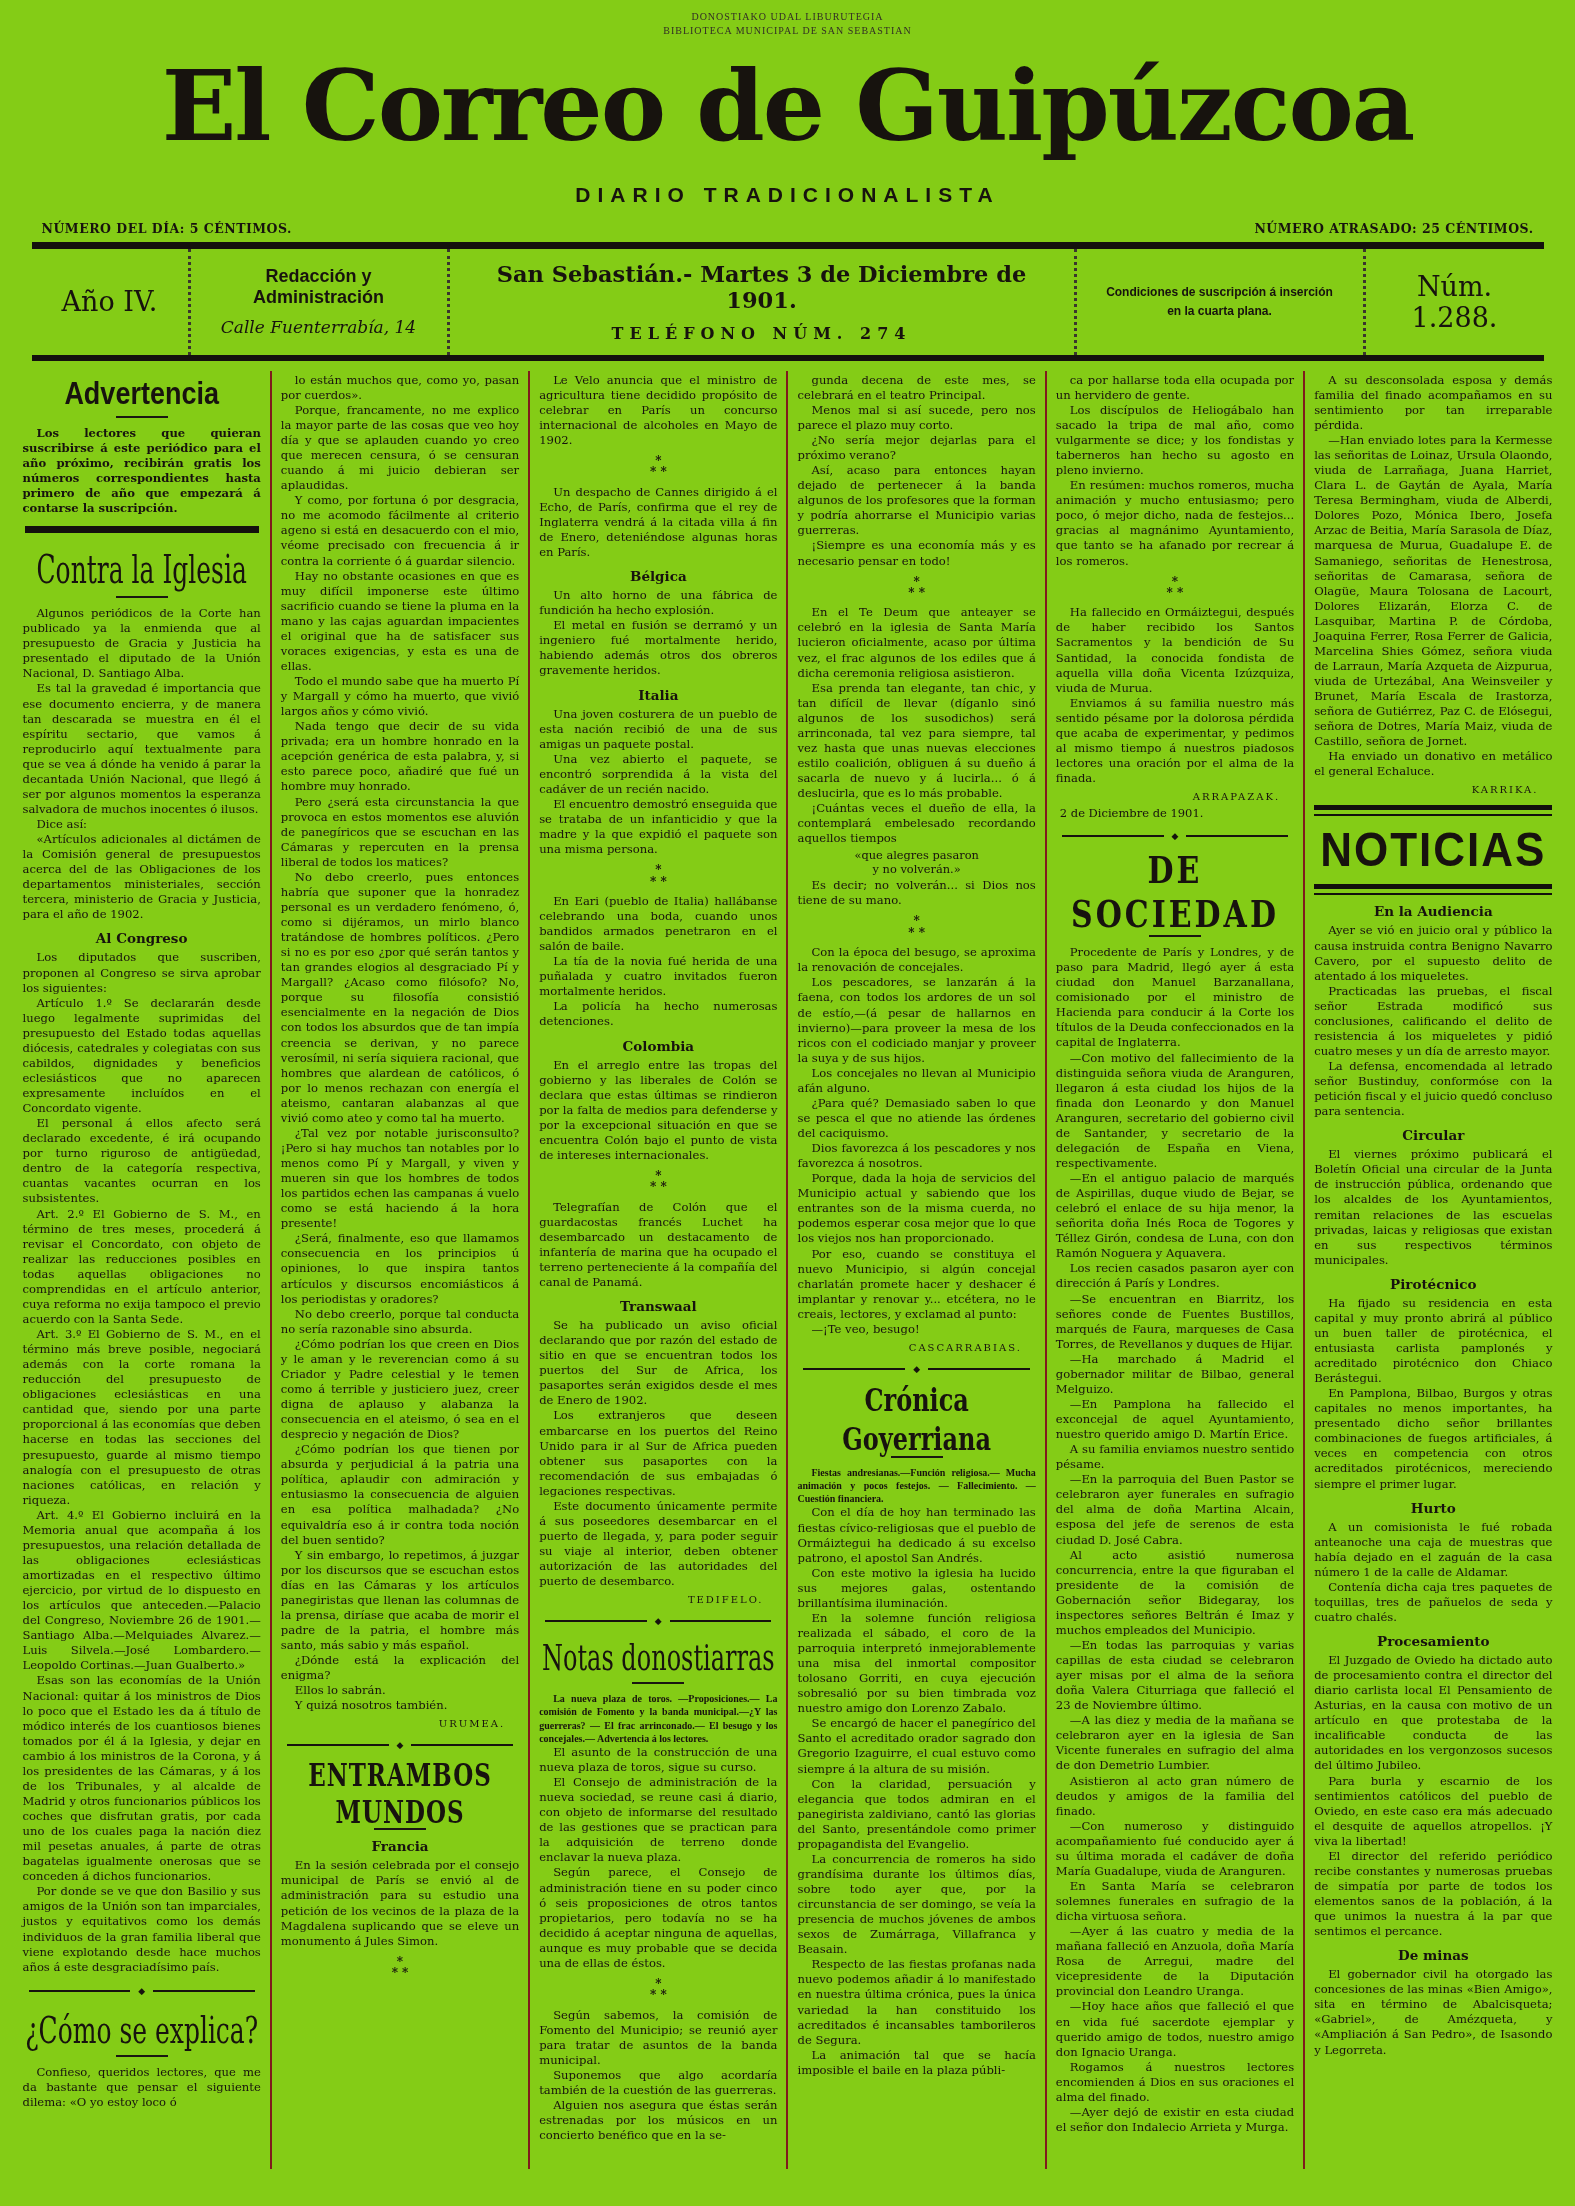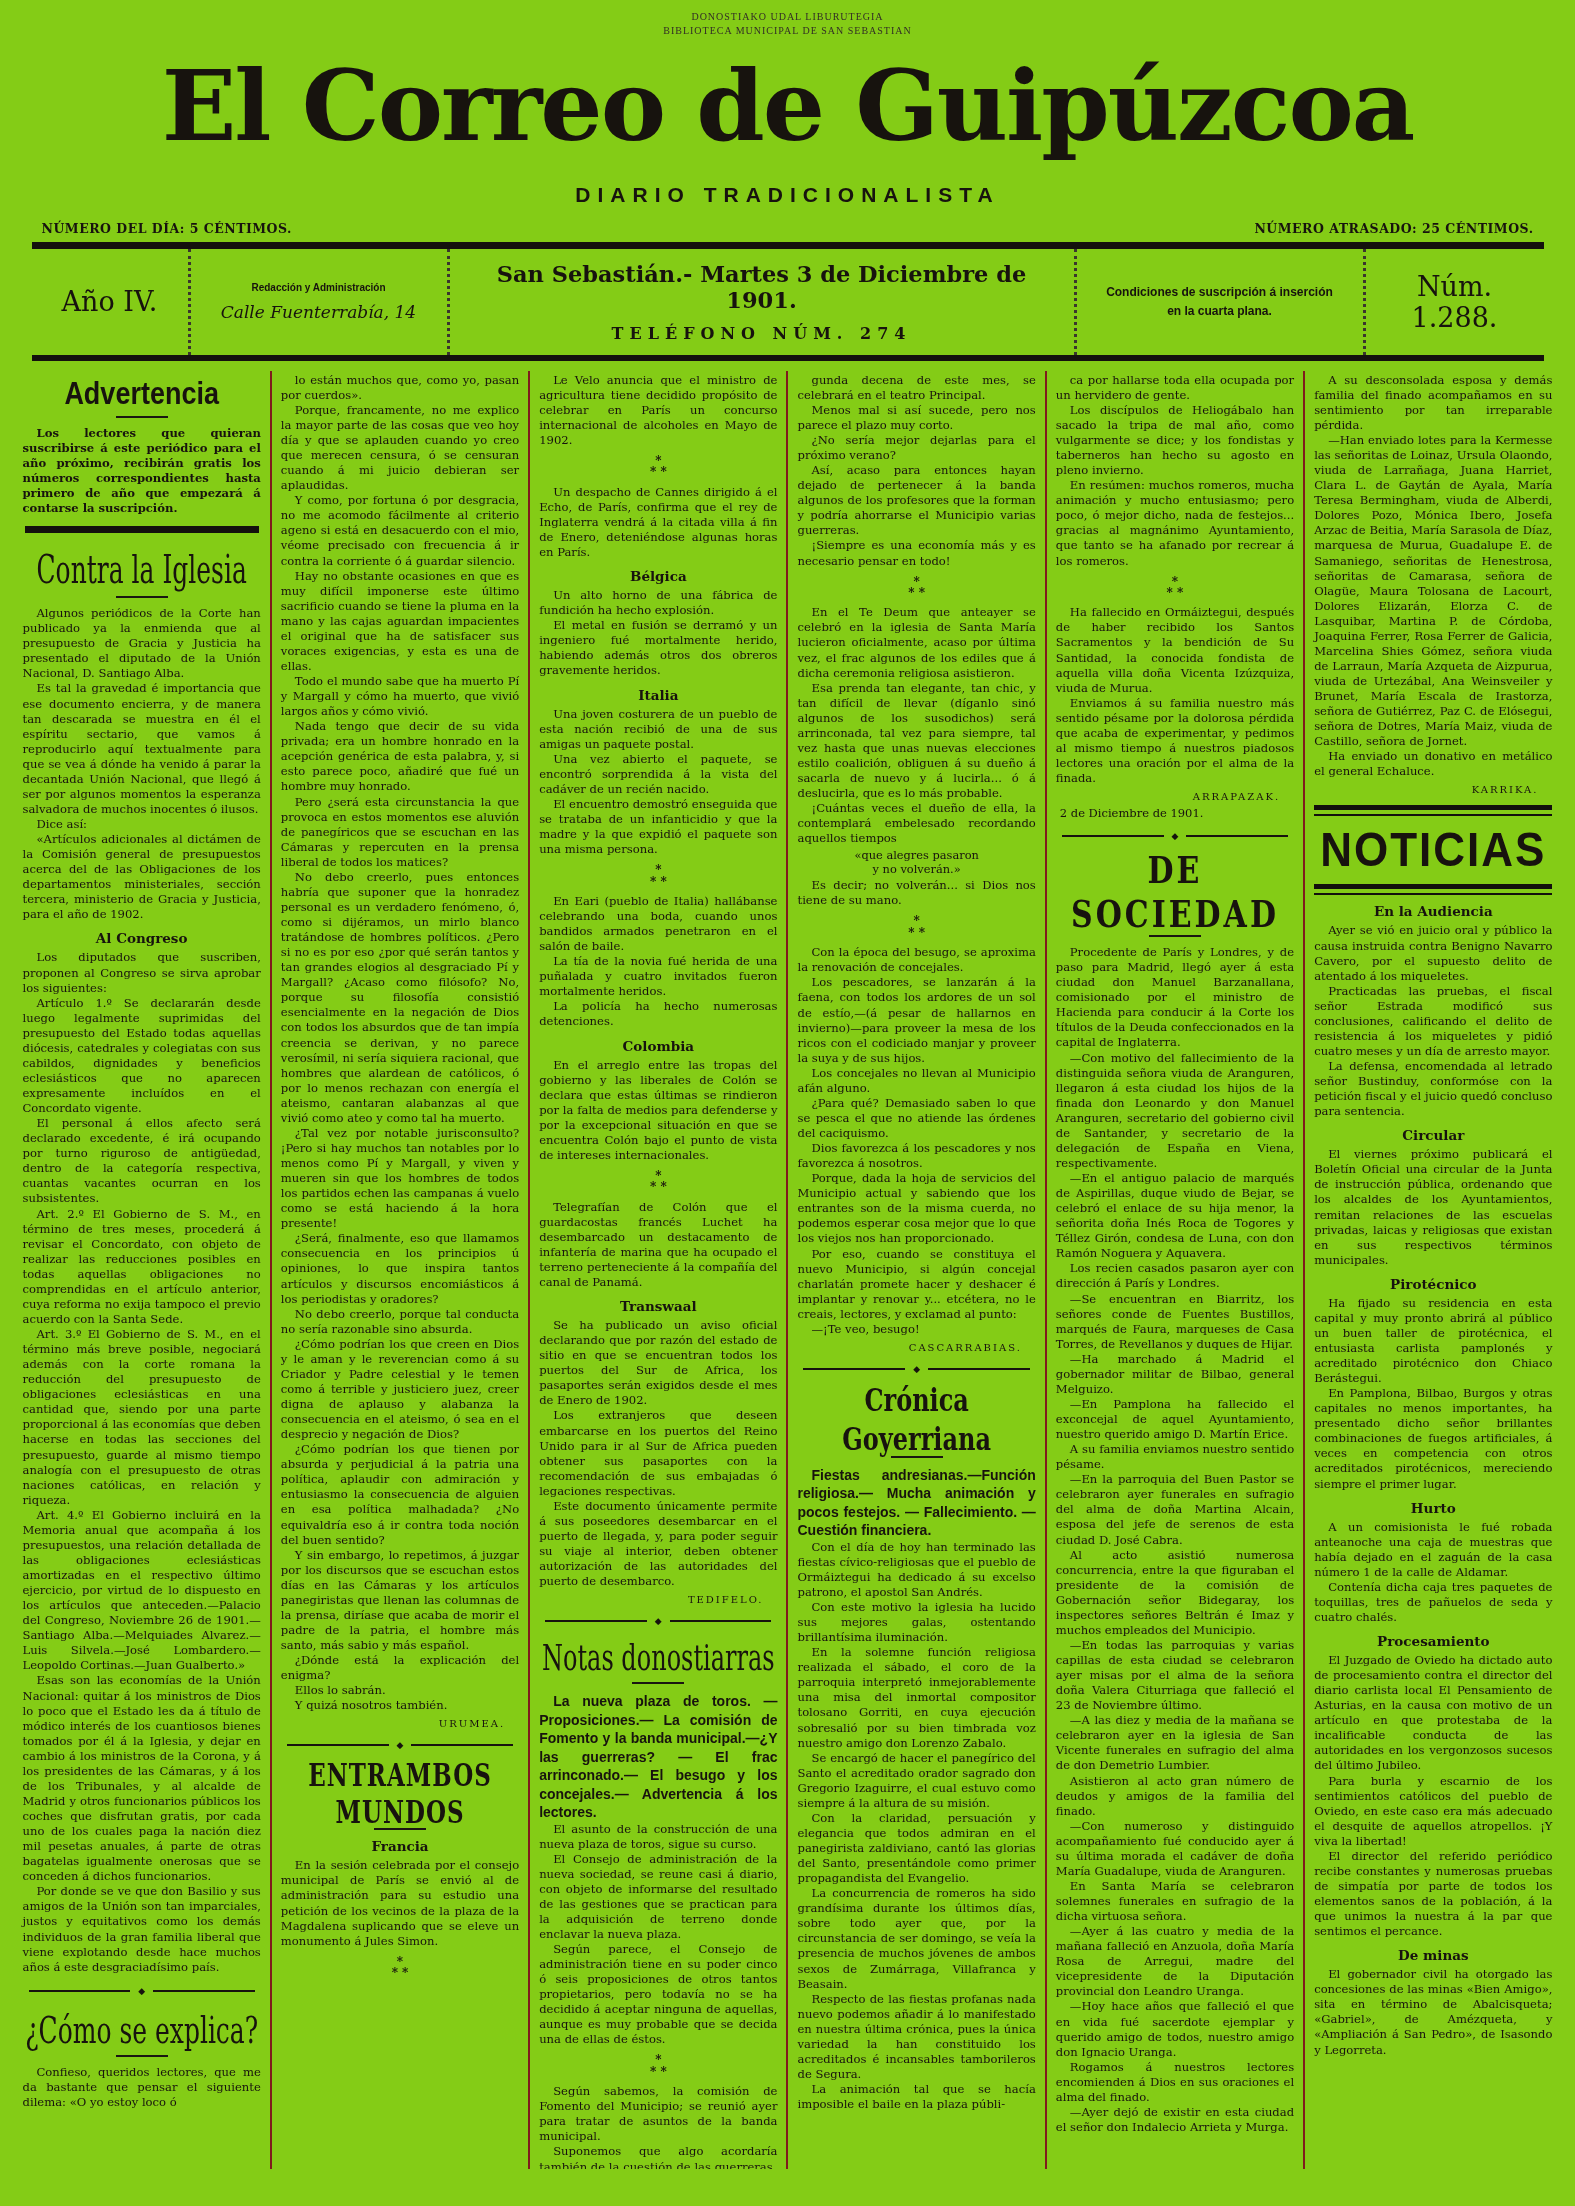--- a/index.html
+++ b/index.html
@@ -12,33 +12,33 @@
   .masthead-sub{text-align:center;font-family:"Liberation Sans",sans-serif;font-weight:bold;
          font-size:21px;letter-spacing:7px;margin-top:22px;}
   .price-row{width:1492px;margin:14px auto 6px;display:flex;justify-content:space-between;
          font-size:12.5px;font-weight:bold;letter-spacing:.5px;}
   .dateline{width:1512px;margin:0 auto;border-top:7px solid #14110d;border-bottom:6px solid #14110d;
          display:flex;align-items:stretch;}
   .dl-cell{display:flex;flex-direction:column;justify-content:center;text-align:center;padding:12px 14px;}
   .dl-cell + .dl-cell{border-left:3px dotted #3a352e;}
   .dl-year{font-size:27px;width:128px;}
   .dl-admin{width:228px;}
-  .dl-admin .t1{font-family:"Liberation Sans",sans-serif;font-weight:bold;font-size:10px;}
+  .dl-admin .t1{font-family:"Liberation Sans",sans-serif;font-weight:bold;font-size:18px;}
   .dl-admin .t2{font-style:italic;font-size:17px;margin-top:9px;}
   .dl-date{flex:1;}
   .dl-date .t1{font-weight:bold;font-size:22.5px;}
   .dl-date .t2{font-size:16px;letter-spacing:6px;font-weight:bold;margin-top:11px;}
   .dl-cond{width:258px;font-family:"Liberation Sans",sans-serif;font-weight:bold;font-size:12px;line-height:1.55;}
   .dl-num{width:150px;font-size:27px;}
   .columns{width:1548px;margin:10px auto 0;display:flex;height:1798px;overflow:hidden;}
   .col{flex:1 1 0;padding:2px 9px 0;overflow:hidden;}
   .col + .col{border-left:2px solid #7f1d1d;}
   .b-p{font-size:11.6px;line-height:1.3;text-align:justify;text-indent:14px;margin:0;}
   .b-pb{font-weight:bold;}
-  .lead-sans{font-family:Liberation Sans, sans-serif;font-size:14px;line-height:1.32;}
+  .lead-sans{font-family:Liberation Serif, serif;font-size:10px;line-height:1.32;}
   .b-sub{font-weight:bold;text-align:center;font-size:13.5px;margin:8px 0 4px;}
   .b-sig{text-align:right;font-size:10px;letter-spacing:2px;margin:5px 14px 4px 0;}
   .b-date{font-size:11.5px;margin-top:3px;text-indent:4px;}
   .b-ast{text-align:center;font-size:12px;line-height:.95;white-space:pre-line;margin:8px 0 6px;font-weight:bold;}
   .b-verse{white-space:pre-line;text-align:center;font-size:11.4px;margin:2px 0;}
   .b-orn{display:flex;align-items:center;gap:8px;margin:11px 6px;font-size:9px;}
   .b-orn::before,.b-orn::after{content:"";flex:1;border-top:2px solid #17130e;}
   .b-bar{height:7px;background:#14110d;margin:10px 2px 9px;}
   .b-rule{width:52px;margin:6px auto 8px;border-top:2px solid #1a1611;}
   .b-rule2{border-top:5px solid #12100c;border-bottom:2px solid #12100c;height:4px;margin:10px 0 8px;}

